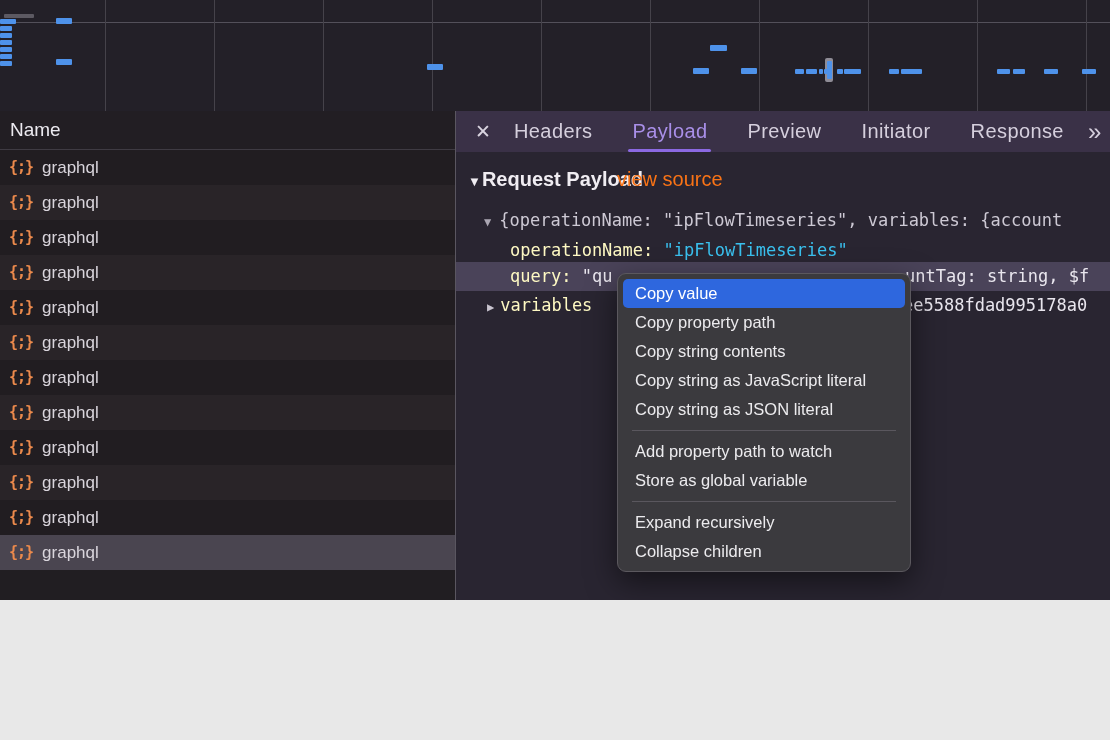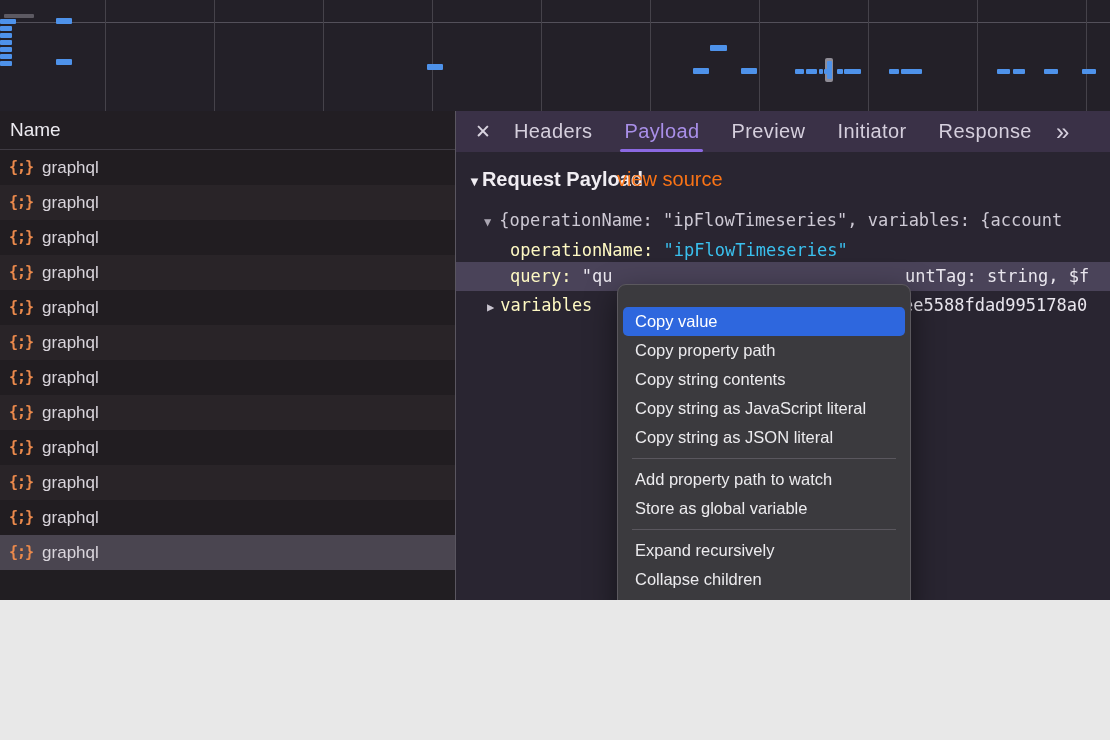--- a/index.html
+++ b/index.html
@@ -66,23 +66,23 @@
   #vars-row{left:31px;top:180px;height:29px;line-height:29px;}
   #vars-row .tri{color:#c9c5d0;font-size:12px;margin-right:6px;}
   #vars-tail{left:447px;top:180px;height:29px;line-height:29px;}
 
   
   #footer-sep{position:absolute;left:0;top:683px;width:1110px;height:1px;background:#504d55;z-index:3;}
   #footer{position:absolute;left:0;top:684px;width:1110px;height:51px;background:#252128;}
   #bottom-edge{position:absolute;left:0;top:735px;width:1110px;height:5px;background:#e8e8e8;}
 
   
-  #context-menu{position:absolute;left:617px;top:284px;width:292px;z-index:10;
+  #context-menu{position:absolute;left:617px;top:273px;width:292px;z-index:10;
                 background:#3b3a3e;border:1px solid #5b585e;border-radius:9px;
-                padding:22px 0;box-shadow:0 10px 30px rgba(0,0,0,.5);}
+                padding:5px 0;box-shadow:0 10px 30px rgba(0,0,0,.5);}
   .menu-item{height:29px;line-height:29px;margin:0 5px;padding:0 12px;border-radius:5px;
              color:#ecebee;font-size:16.5px;white-space:nowrap;}
   .menu-item.highlighted{background:#2e67de;color:#ffffff;}
   .menu-sep{height:1px;background:#5a575e;margin:6px 14px;}
 </style>
 </head>
 <body>
 
 <div id="app">
 
@@ -180,21 +180,21 @@
           <span>graphql</span>
         </div>
       </div>
   </div>
 
   <div id="panel-divider"></div>
 
   <div id="details-panel">
     <div id="tab-bar">
       <div id="close-icon">✕</div>
-      <div id="tabs" style="display: flex;">
+      <div id="tabs" style="display: flex; gap: 8px;">
           <div class="tab">Headers</div>
           <div class="tab active">Payload</div>
           <div class="tab">Preview</div>
           <div class="tab">Initiator</div>
           <div class="tab">Response</div>
         </div>
       <div id="overflow-icon">»</div>
     </div>
 
     <div id="payload-header">

